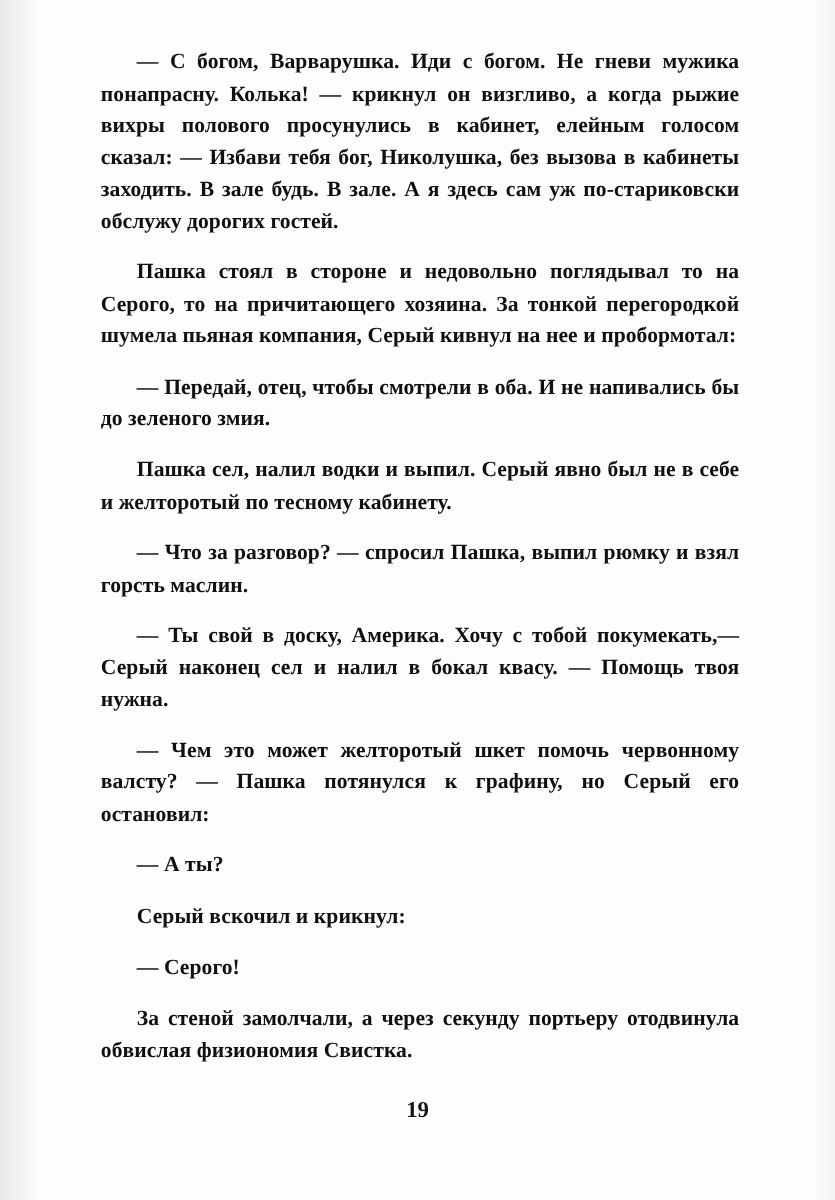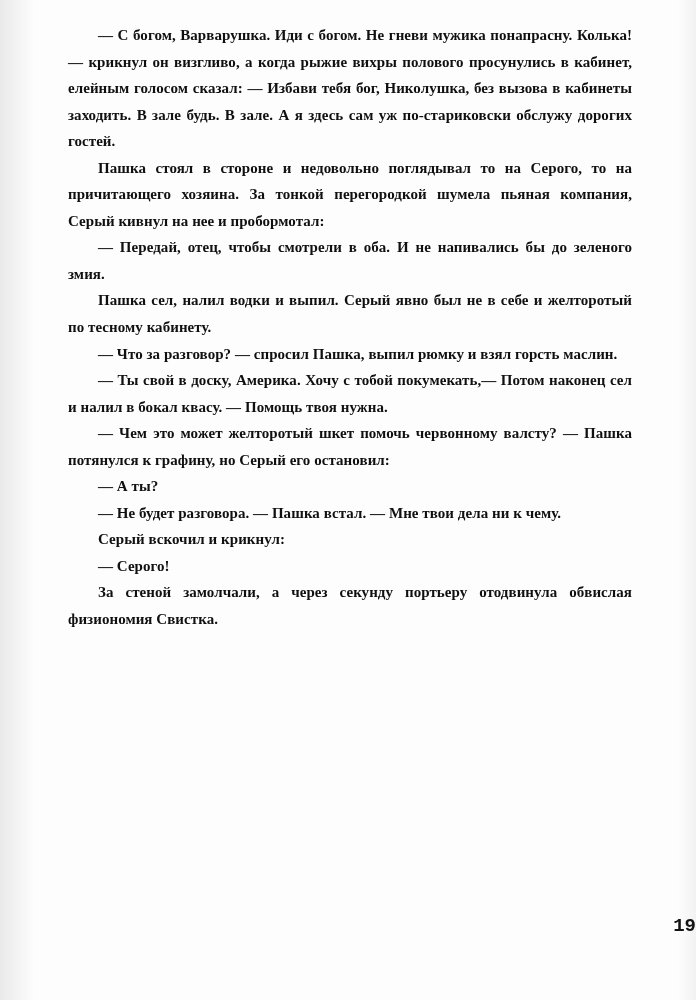--- a/index.html
+++ b/index.html
@@ -39,67 +39,66 @@
   }
 
   .text-column {
     position: absolute;
     left: 68px;
     top: 22px;
     width: 564px;
   }
 
   p.body-paragraph {
-    margin: 0;
+    margin: 16px;
     text-indent: 30px;
     text-align: justify;
     font-family: "Liberation Serif", "DejaVu Serif", serif;
-    font-size: 15px;
+    font-size: 18px;
     line-height: 26.55px;
     color: #101010;
     font-weight: 600;
     letter-spacing: 0.05px;
     -webkit-font-smoothing: none;
   }
 
   
   p.body-paragraph:last-child {
     text-align-last: left;
   }
 
   .folio {
     position: absolute;
     left: 0;
     top: 915px;
     width: 696px;
-    text-align: right;
-    font-family: Liberation Mono, monospace;
+    text-align: center;
+    font-family: Liberation Serif, serif;
     font-size: 19px;
     font-weight: 600;
     color: #131313;
   }
 </style>
 </head>
 <body>
 
 <div class="page">
 
   <div class="scan-gutter"></div>
   <div class="scan-edge-right"></div>
 
   <div class="text-column">
     <p class="body-paragraph">— С богом, Варварушка. Иди с богом. Не гневи мужика понапрасну. Колька! — крикнул он визгливо, а когда рыжие вихры полового просунулись в кабинет, елейным голосом сказал: — Избави тебя бог, Николушка, без вызова в кабинеты заходить. В зале будь. В зале. А я здесь сам уж по-стариковски обслужу дорогих гостей.</p>
     <p class="body-paragraph">Пашка стоял в стороне и недовольно поглядывал то на Серого, то на причитающего хозяина. За тонкой перегородкой шумела пьяная компания, Серый кивнул на нее и пробормотал:</p>
     <p class="body-paragraph">— Передай, отец, чтобы смотрели в оба. И не напивались бы до зеленого змия.</p>
     <p class="body-paragraph">Пашка сел, налил водки и выпил. Серый явно был не в себе и желторотый по тесному кабинету.</p>
     <p class="body-paragraph">— Что за разговор? — спросил Пашка, выпил рюмку и взял горсть маслин.</p>
-    <p class="body-paragraph">— Ты свой в доску, Америка. Хочу с тобой покумекать,— Потом наконец сел и налил в бокал квасу. — Помощь твоя нужна.</p>
+    <p class="body-paragraph">— Ты свой в доску, Америка. Хочу с тобой покумекать,— Серый наконец сел и налил в бокал квасу. — Помощь твоя нужна.</p>
     <p class="body-paragraph">— Чем это может желторотый шкет помочь червонному валсту? — Пашка потянулся к графину, но Серый его остановил:</p>
     <p class="body-paragraph">— А ты?</p>
-    <p class="body-paragraph">— Не будет разговора. — Пашка встал. — Мне твои дела ни к чему.</p>
     <p class="body-paragraph">Серый вскочил и крикнул:</p>
     <p class="body-paragraph">— Серого!</p>
     <p class="body-paragraph">За стеной замолчали, а через секунду портьеру отодвинула обвислая физиономия Свистка.</p>
   </div>
 
   <div class="folio">19</div>
 
 </div>
 
 </body></html>

